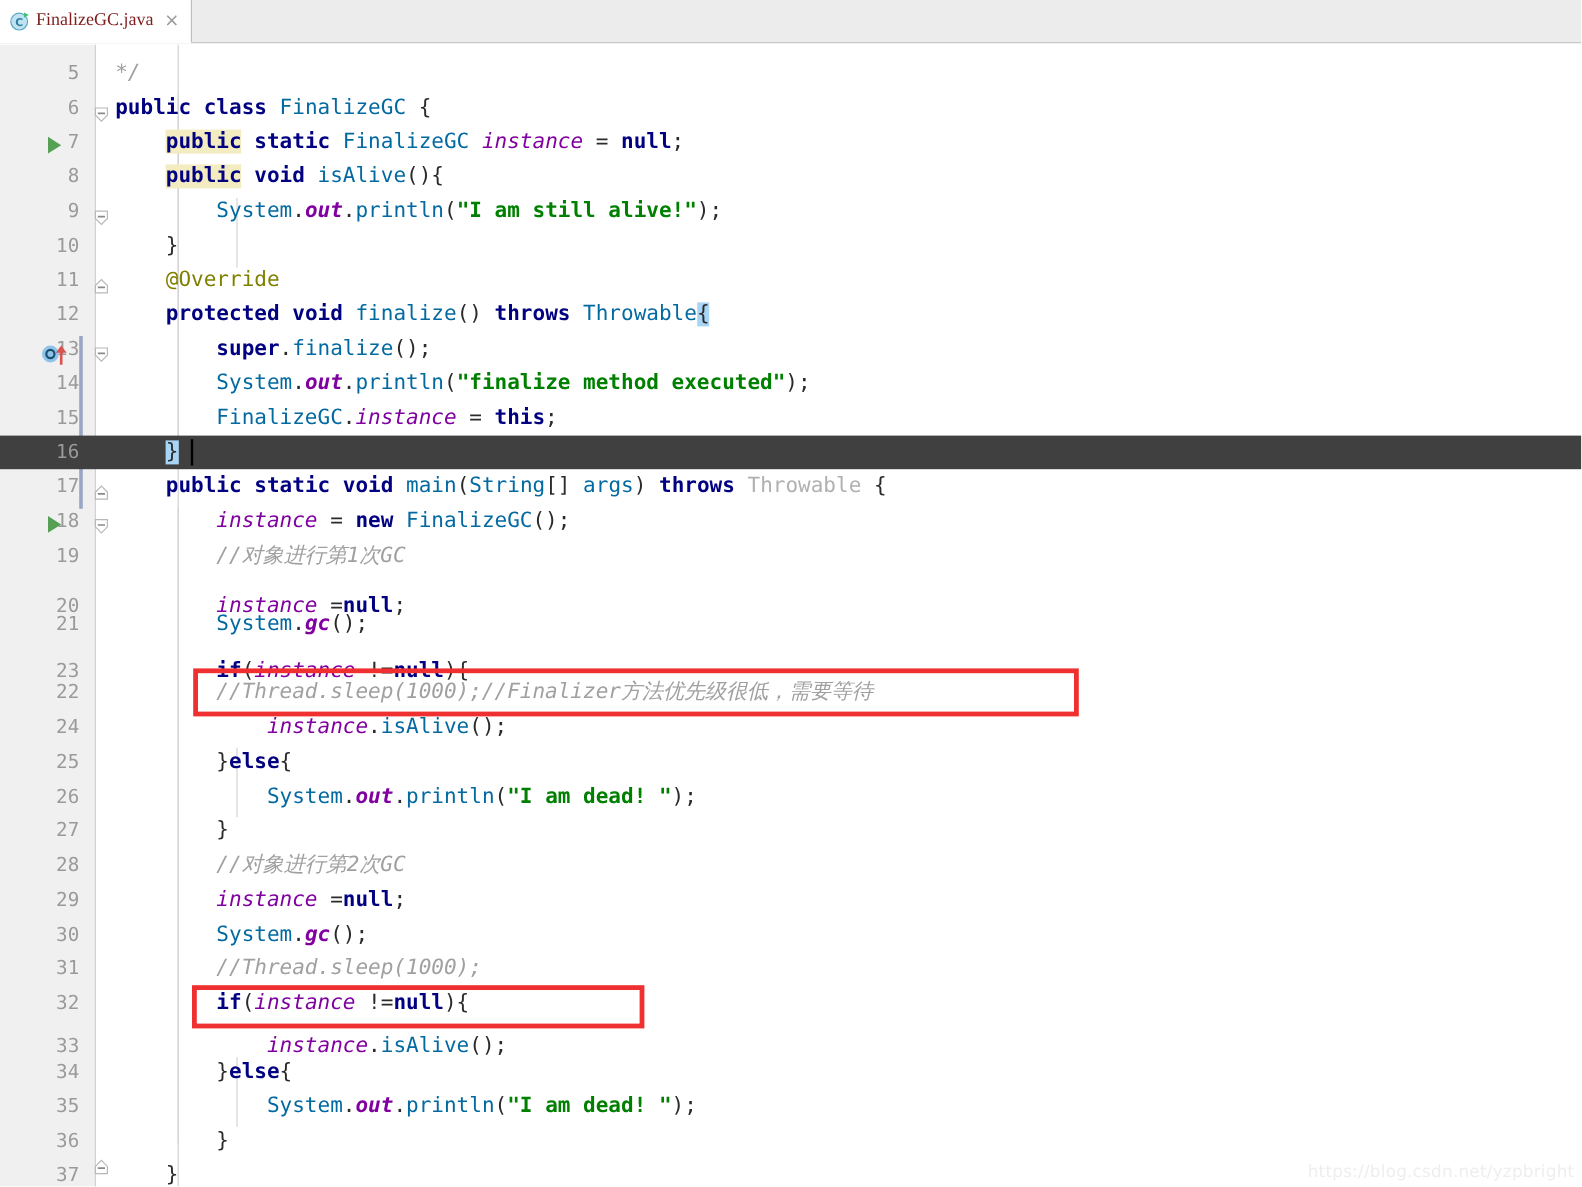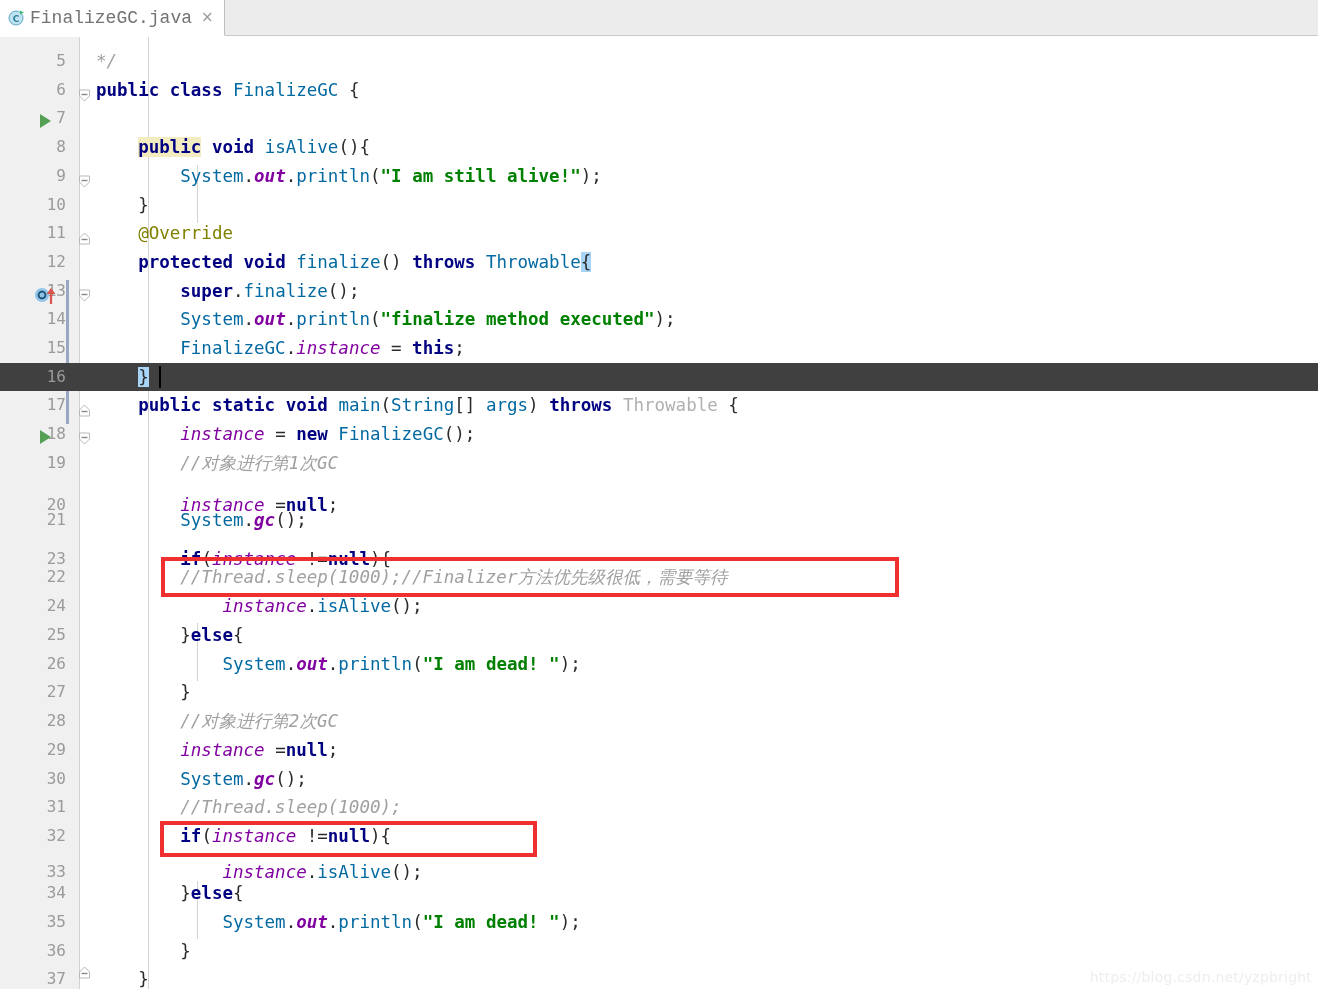--- a/index.html
+++ b/index.html
@@ -29,22 +29,22 @@
     padding: 0 10px 0 8px;
     background: #ffffff;
     border-right: 1px solid #c0c0c0;
     border-bottom: 1px solid #ffffff;
   }
   #tab .tab-icon {
     width: 17px; height: 17px; margin-right: 5px;
     position: relative; flex: none;
   }
   #tab .tab-label {
-    font-family: Liberation Mono, monospace;
-    font-size: 18px; color: #737373; white-space: nowrap;
+    font-family: Liberation Serif, serif;
+    font-size: 15px; color: #7f1d1d; white-space: nowrap;
   }
   #tab .tab-close {
     margin-left: 9px; color: #9a9a9a;
     font-family: "DejaVu Sans", sans-serif; font-size: 15px;
     line-height: 1;
   }
 
   
   #editor {
     position: absolute; left: 0; top: 37px;
@@ -175,20 +175,21 @@
         <div class="row" style="top: 10px;">
           <div class="ln">5</div>
           <div class="code"><span class="cmt">*/</span></div>
         </div>
         <div class="row" style="top: 38.7px;">
           <div class="ln">6</div>
           <div class="code"><span class="kw">public</span> <span class="kw">class</span> <span class="id">FinalizeGC</span> {</div>
         </div>
         <div class="row" style="top: 67.4px;">
           <div class="ln">7</div>
+          <div class="code">    <span class="kw hl">public</span> <span class="kw">static</span> <span class="id">FinalizeGC</span> <span class="fld">instance</span> = <span class="kw">null</span>;</div>
         </div>
         <div class="row" style="top: 96.1px;">
           <div class="ln">8</div>
           <div class="code">    <span class="kw hl">public</span> <span class="kw">void</span> <span class="id">isAlive</span>(){</div>
         </div>
         <div class="row" style="top: 124.8px;">
           <div class="ln">9</div>
           <div class="code">        <span class="id">System</span>.<span class="stat">out</span>.<span class="id">println</span>(<span class="str">"I am still alive!"</span>);</div>
         </div>
         <div class="row" style="top: 153.5px;">

